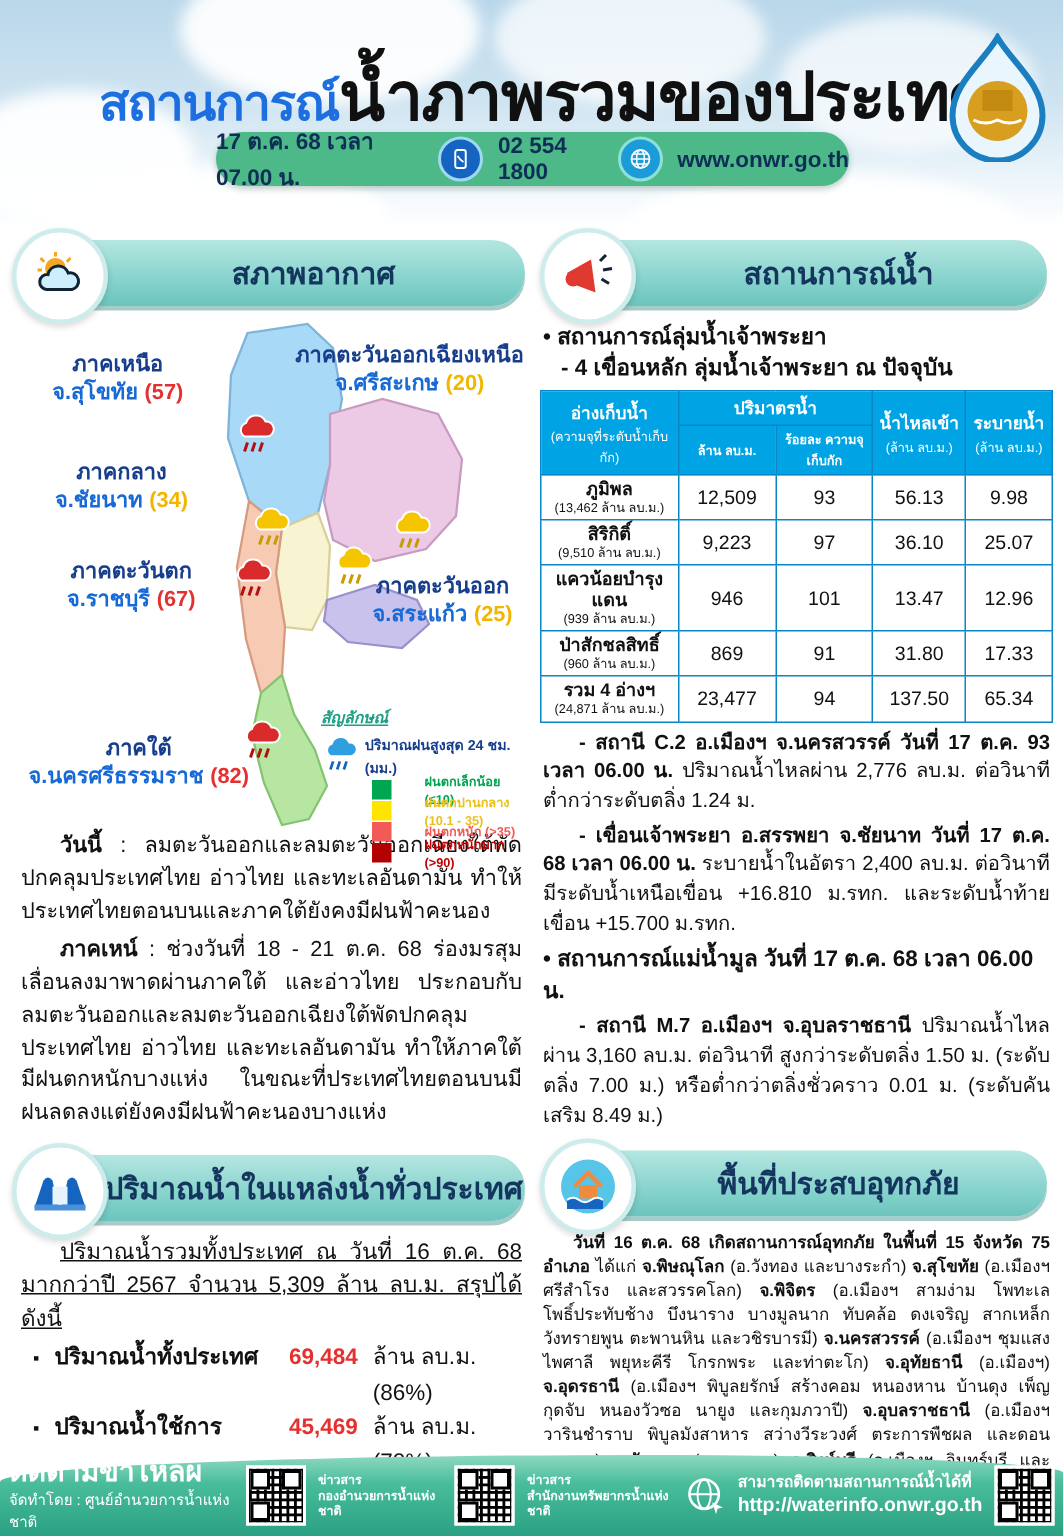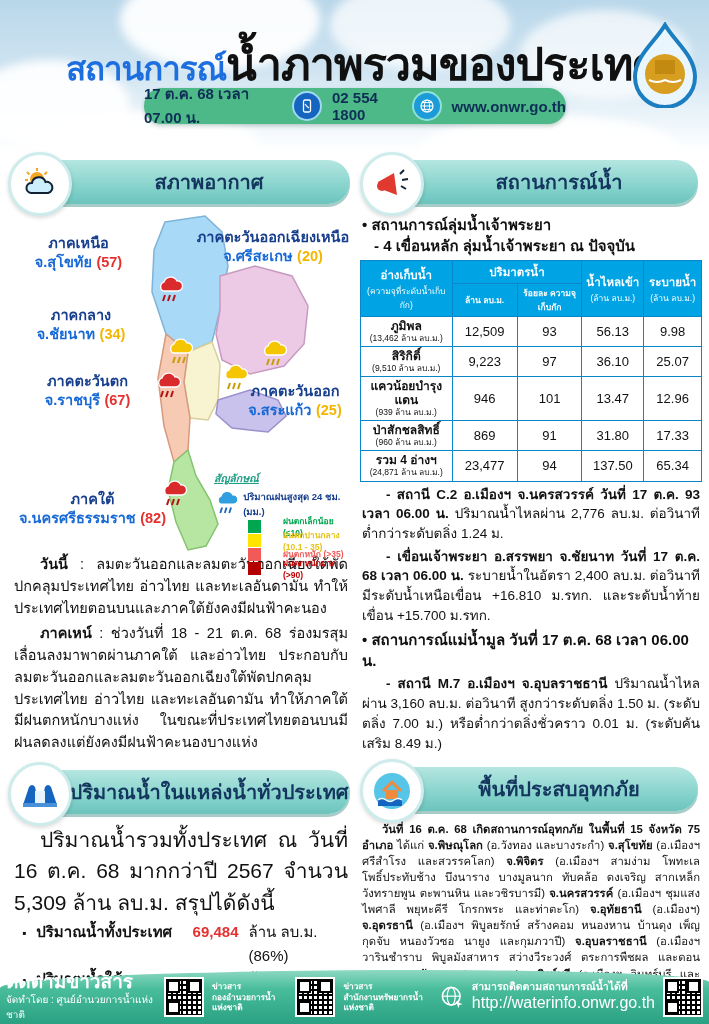--- a/index.html
+++ b/index.html
@@ -99,21 +99,21 @@
   .f-sub{font-size:10px;font-weight:normal;}
   .qr{width:36px;height:36px;background:
        linear-gradient(90deg,#000 2px,transparent 2px),
        linear-gradient(180deg,#000 2px,transparent 2px);
       background-color:#fff;background-size:5px 5px;border:2px solid #fff;position:relative;flex:0 0 auto;}
   .qr::before,.qr::after{content:"";position:absolute;width:9px;height:9px;border:2px solid #000;background:#fff;}
   .qr::before{top:1px;left:1px;} .qr::after{top:1px;right:1px;}
   .qr .c3{position:absolute;bottom:1px;left:1px;width:9px;height:9px;border:2px solid #000;background:#fff;}
   .qr-label{font-size:8.3px;font-weight:bold;line-height:1.25;}
   .f-info{font-size:10.5px;font-weight:bold;line-height:1.3;}
-  .f-url{font-size:16px;font-weight:400;}
+  .f-url{font-size:13px;font-weight:700;}
 </style>
 </head>
 <body>
 
 <div class="page">
 
   <div class="banner">
     <div class="cloud" style="left:-30px;top:60px;width:160px;height:90px;"></div>
     <div class="cloud" style="left:120px;top:-30px;width:200px;height:100px;"></div>
     <div class="cloud" style="left:330px;top:-20px;width:180px;height:90px;opacity:.8;"></div>
@@ -308,21 +308,21 @@
           <path d="M36 26 L30 8 q-3 -4 -6 0 L20 26 Z" fill="#1565c0"></path>
           <rect x="2" y="24" width="34" height="4" fill="#4a90d9"></rect>
           <rect x="14" y="12" width="10" height="12" fill="#e8f4fd"></rect>
         </svg>
       </div>
       <div class="pill">
           <span>ปริมาณน้ำในแหล่งน้ำทั่วประเทศ</span>
         </div>
     </div>
 
-    <div class="para" style="font-size:21px;"><span>ปริมาณน้ำรวมทั้งประเทศ ณ วันที่ 16 ต.ค. 68 มากกว่าปี 2567 จำนวน 5,309 ล้าน ลบ.ม. สรุปได้ดังนี้</span></div>
+    <div class="para" style="font-size:15px;text-decoration:underline;"><span>ปริมาณน้ำรวมทั้งประเทศ ณ วันที่ 16 ต.ค. 68 มากกว่าปี 2567 จำนวน 5,309 ล้าน ลบ.ม. สรุปได้ดังนี้</span></div>
 
     <div class="bullets">
       <div class="bullet-line">
         <span class="bl-label">ปริมาณน้ำทั้งประเทศ</span>
         <span class="bl-val">69,484</span>
         <span>ล้าน ลบ.ม. (86%)</span>
       </div>
       <div class="bullet-line">
         <span class="bl-label">ปริมาณน้ำใช้การ</span>
         <span class="bl-val">45,469</span>
@@ -472,21 +472,21 @@
       <div class="pill">
           <span>พื้นที่ประสบอุทกภัย</span>
         </div>
     </div>
 
     <div class="flood-text"><span class="seg-bold">วันที่ 16 ต.ค. 68 เกิดสถานการณ์อุทกภัย ในพื้นที่ 15 จังหวัด 75 อำเภอ </span><span>ได้แก่ </span><span class="seg-bold">จ.พิษณุโลก </span><span>(อ.วังทอง และบางระกำ) </span><span class="seg-bold">จ.สุโขทัย </span><span>(อ.เมืองฯ ศรีสำโรง และสวรรคโลก) </span><span class="seg-bold">จ.พิจิตร </span><span>(อ.เมืองฯ สามง่าม โพทะเล โพธิ์ประทับช้าง บึงนาราง บางมูลนาก ทับคล้อ ดงเจริญ สากเหล็ก วังทรายพูน ตะพานหิน และวชิรบารมี) </span><span class="seg-bold">จ.นครสวรรค์ </span><span>(อ.เมืองฯ ชุมแสง ไพศาลี พยุหะคีรี โกรกพระ และท่าตะโก) </span><span class="seg-bold">จ.อุทัยธานี </span><span>(อ.เมืองฯ) </span><span class="seg-bold">จ.อุดรธานี </span><span>(อ.เมืองฯ พิบูลยรักษ์ สร้างคอม หนองหาน บ้านดุง เพ็ญ กุดจับ หนองวัวซอ นายูง และกุมภวาปี) </span><span class="seg-bold">จ.อุบลราชธานี </span><span>(อ.เมืองฯ วารินชำราบ พิบูลมังสาหาร สว่างวีระวงศ์ ตระการพืชผล และดอนมดแดง) </span><span class="seg-bold">จ.ชัยนาท </span><span>(อ.สรรพยา) </span><span class="seg-bold">จ.สิงห์บุรี </span><span>(อ.เมืองฯ อินทร์บุรี และพรหมบุรี) </span><span class="seg-bold">จ.อ่างทอง </span><span>(อ.เมืองฯ ป่าโมก ไชโย และวิเศษชัยชาญ) </span><span class="seg-bold">จ.สุพรรณบุรี </span><span>(อ.เมืองฯ บางปลาม้า สองพี่น้อง ดอนเจดีย์ หนองหญ้าไซ อู่ทอง เดิมบางนางบวช สามชุก และด่านช้าง) </span><span class="seg-bold">จ.พระนครศรีอยุธยา </span></div>
   </div>
 
   <div class="footer">
     <div style="flex:0 0 150px;">
-      <div class="f-title">ติดตามข่าวสาร</div>
+      <div class="f-title">ติดตามข่ำไหลผ</div>
       <div class="f-sub">จัดทำโดย : ศูนย์อำนวยการน้ำแห่งชาติ</div>
     </div>
     <div class="qr">
         <div class="c3"></div>
       </div>
     <div class="qr-label">
       <div>ข่าวสาร</div>
         <div>กองอำนวยการน้ำแห่งชาติ</div>
     </div>
     <div class="qr">

